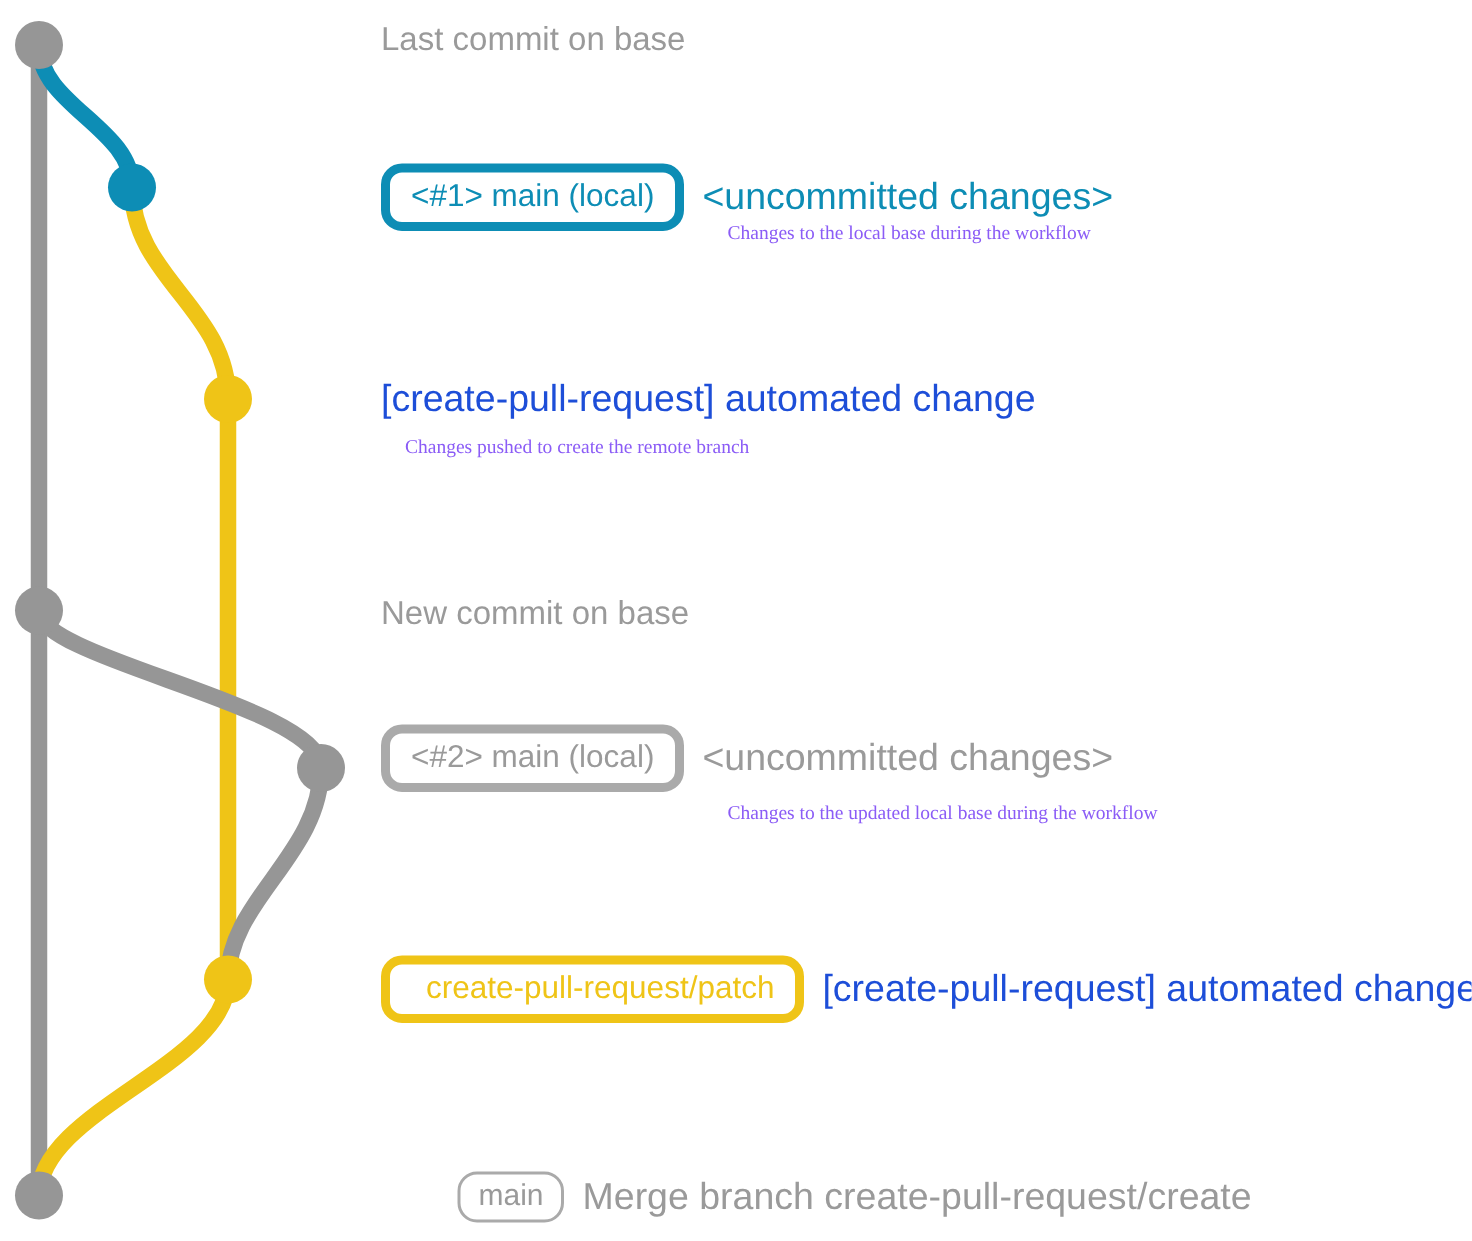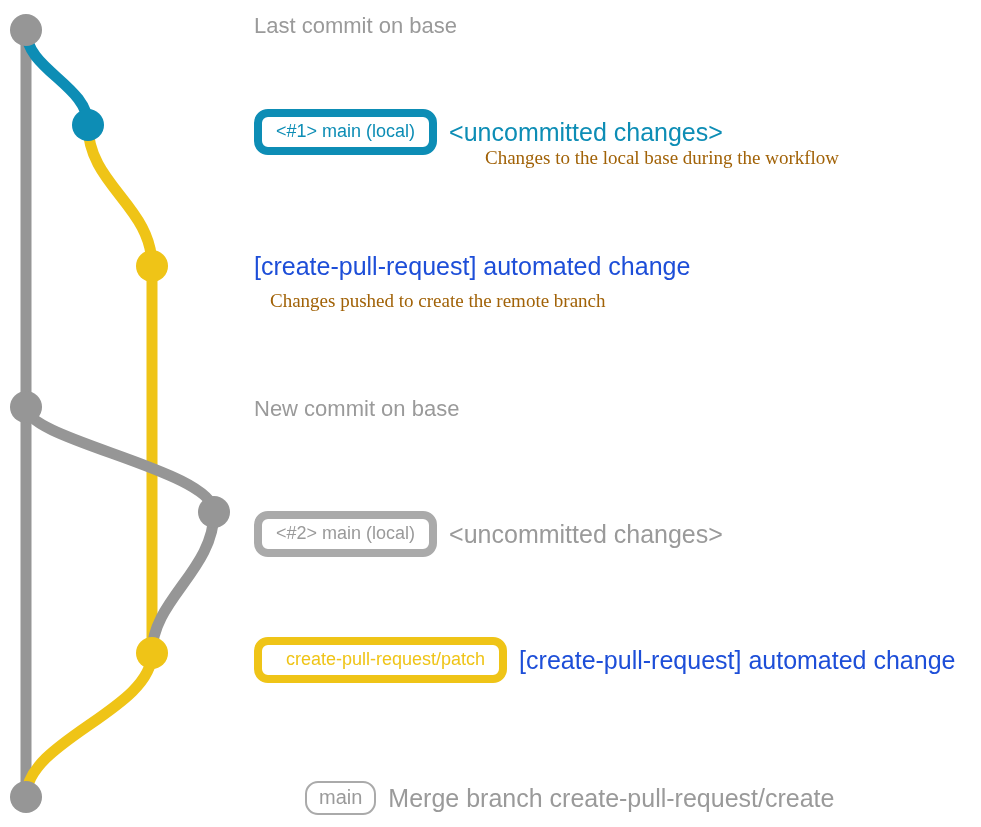--- a/index.html
+++ b/index.html
@@ -46,23 +46,23 @@
     align-items: center;
     gap: 12px;
   }
 
   .pill {
     display: inline-flex;
     align-items: center;
     justify-content: center;
     box-sizing: border-box;
     border-radius: 14px;
-    border: 8px solid #701a75;
+    border: 6px solid #701a75;
     padding: 5px 14px 6px 14px;
-    font-size: 18px;
+    font-size: 21px;
     line-height: 1.05;
     white-space: nowrap;
     background: #ffffff;
   }
   .pill.teal   { border-color: #0d8db5; color: #0d8db5; }
   .pill.yellow { border-color: #efc417; color: #efc417; padding-left: 24px; }
   .pill.gray   { border-color: #aaaaaa; color: #9a9a9a; }
 
   .pill.small {
     font-size: 20px;
@@ -84,22 +84,22 @@
     position: absolute;
     font-size: 22px;
     color: #9a9a9a;
     white-space: nowrap;
     line-height: 1;
   }
 
   .sub-note {
     position: absolute;
     font-family: "Liberation Serif", serif;
-    font-size: 19px;
-    color: #a16207;
+    font-size: 13px;
+    color: #8b5cf6;
     white-space: nowrap;
     line-height: 1;
   }
 </style>
 </head>
 <body>
 
 <div id="diagram-root">
 
   <svg id="git-graph" viewBox="0 0 260 827" width="260" height="827">
@@ -139,26 +139,27 @@
 
   <div class="row" style="left:254px; top:253px;">
     <div class="row-inner">
       <span class="commit-msg yellow">[create-pull-request] automated change</span>
     </div>
   </div>
   <div class="sub-note" style="left:270px; top:291px;">Changes pushed to create the remote branch</div>
 
   <div class="base-label" style="left:254px; top:398px;">New commit on base</div>
 
-  <div class="row" style="left:254px; top:511px;">
+  <div class="row" style="left:254px; top:483px;">
     <div class="row-inner">
       <span class="pill gray">&lt;#2&gt; main (local)</span>
       <span class="commit-msg gray">&lt;uncommitted changes&gt;</span>
     </div>
   </div>
+  <div class="sub-note" style="left:485px; top:535px;">Changes to the updated local base during the workflow</div>
 
   <div class="row" style="left:254px; top:637px;">
     <div class="row-inner">
       <span class="pill yellow">create-pull-request/patch</span>
       <span class="commit-msg yellow">[create-pull-request] automated change</span>
     </div>
   </div>
 
   <div class="row" style="left:258px; top:781px;margin-left:47px;">
     <div class="row-inner">

